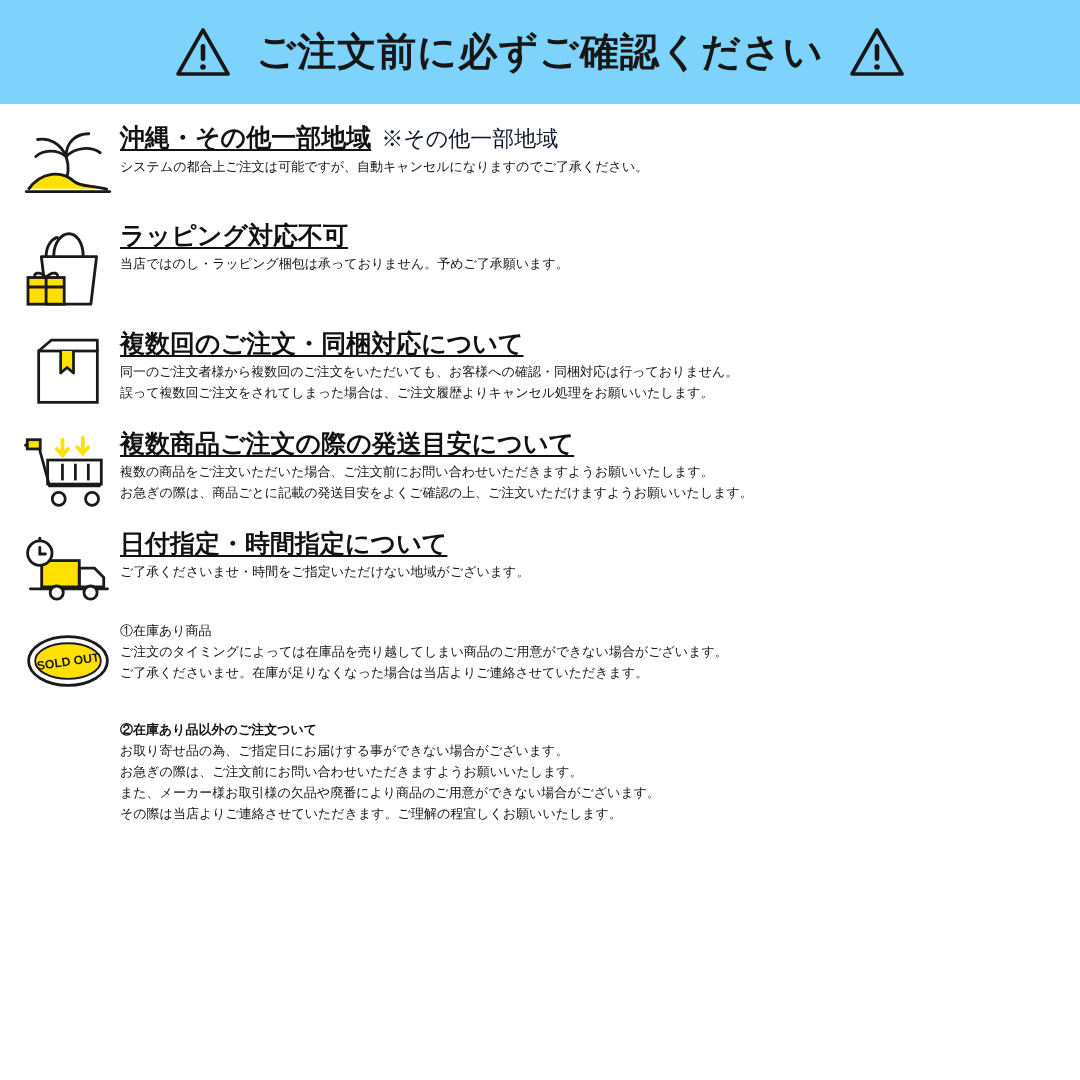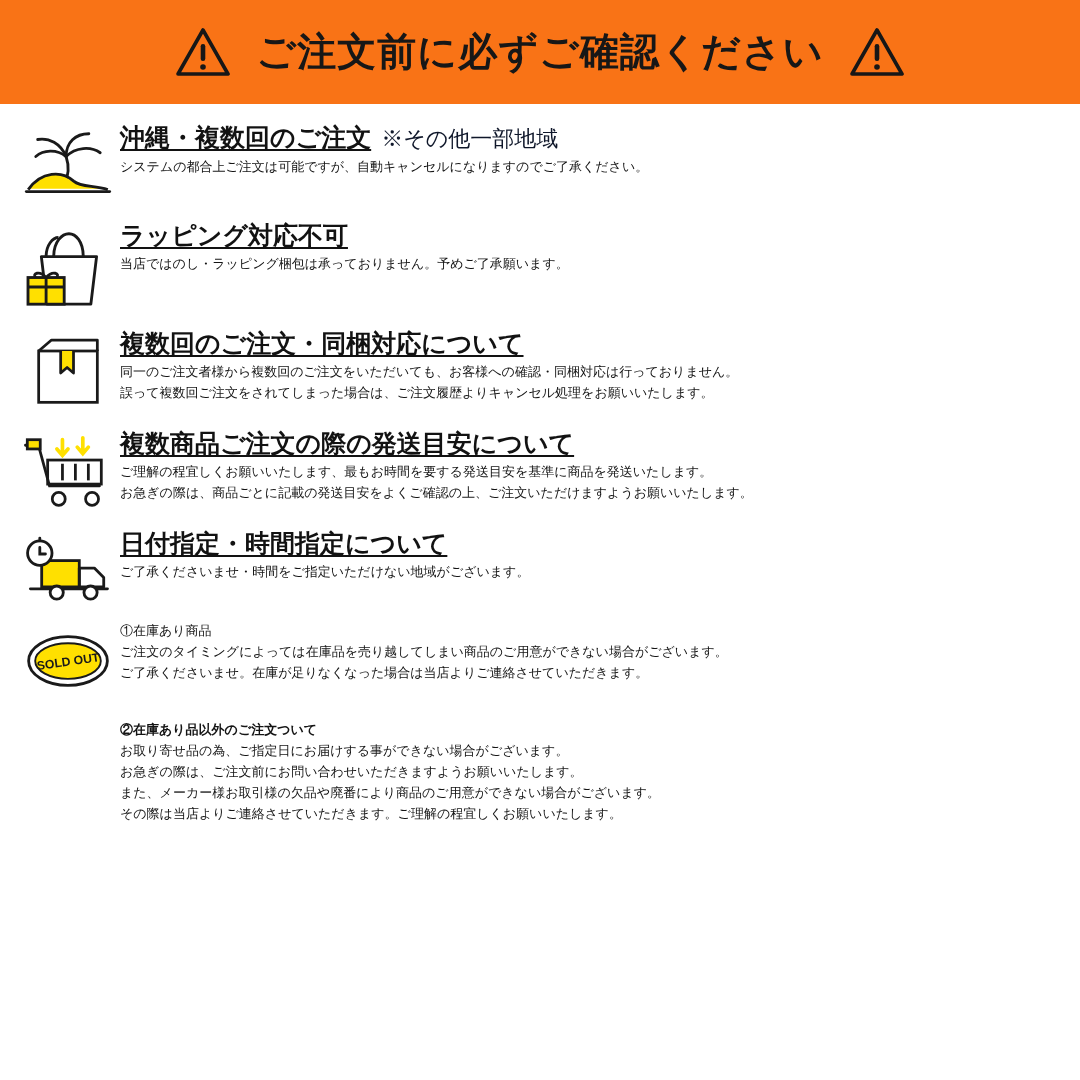--- a/index.html
+++ b/index.html
@@ -11,21 +11,21 @@
     height: 1080px;
     background: #ffffff;
     font-family: "Liberation Sans", sans-serif;
     color: #1a1a1a;
     overflow: hidden;
   }
 
   
   .banner {
     height: 104px;
-    background: #f97316;
+    background: #7dd3fc;
     display: flex;
     align-items: center;
     justify-content: center;
     gap: 26px;
   }
   .banner-title {
     font-size: 39px;
     font-weight: bold;
     letter-spacing: 1px;
     color: #171717;
@@ -135,21 +135,21 @@
           </g>
 
           <path d="M8 62 C20 44 40 44 52 54 C60 60 74 58 88 62 Z" fill="#ffe000"></path>
           <path d="M6 63 C20 43 42 43 54 54 C62 61 76 58 90 63" fill="none" stroke="#1a1a1a" stroke-width="3" stroke-linejoin="round"></path>
           <line x1="4" y1="65" x2="92" y2="65" stroke="#1a1a1a" stroke-width="3" stroke-linecap="round"></line>
         </svg>
       </span>
     </div>
     <div class="body-cell">
       <div class="sec-head">
-        <span class="sec-title">沖縄・複数回のご注文</span>
+        <span class="sec-title">沖縄・その他一部地域</span>
         <span class="sec-sub">※その他一部地域</span>
       </div>
       <div class="line">システムの都合上ご注文は可能ですが、自動キャンセルになりますのでご了承ください。</div>
     </div>
   </div>
 
   <div class="section s-wrap">
     <div class="icon-cell">
       <span>
         <svg viewBox="0 0 96 84" width="92" height="80" aria-hidden="true">
@@ -210,21 +210,21 @@
             <path d="M66 2 V18 M60 12 L66 19 L72 12"></path>
           </g>
           <rect x="6" y="4" width="14" height="10" fill="#ffe000" stroke="#1a1a1a" stroke-width="3"></rect>
         </svg>
       </span>
     </div>
     <div class="body-cell">
       <div class="sec-head">
         <span class="sec-title">複数商品ご注文の際の発送目安について</span>
       </div>
-      <div class="line">ご理解の程宜しくお願いいたします、最もお時間を要する発送目安を基準に商品を発送いたします。</div>
+      <div class="line">複数の商品をご注文いただいた場合、ご注文前にお問い合わせいただきますようお願いいたします。</div>
       <div class="line">お急ぎの際は、商品ごとに記載の発送目安をよくご確認の上、ご注文いただけますようお願いいたします。</div>
     </div>
   </div>
 
   <div class="section s-date">
     <div class="icon-cell">
       <span>
         <svg viewBox="0 0 100 72" width="94" height="68" aria-hidden="true">
 
           <rect x="22" y="26" width="40" height="28" fill="#ffe000" stroke="#1a1a1a" stroke-width="3"></rect>

